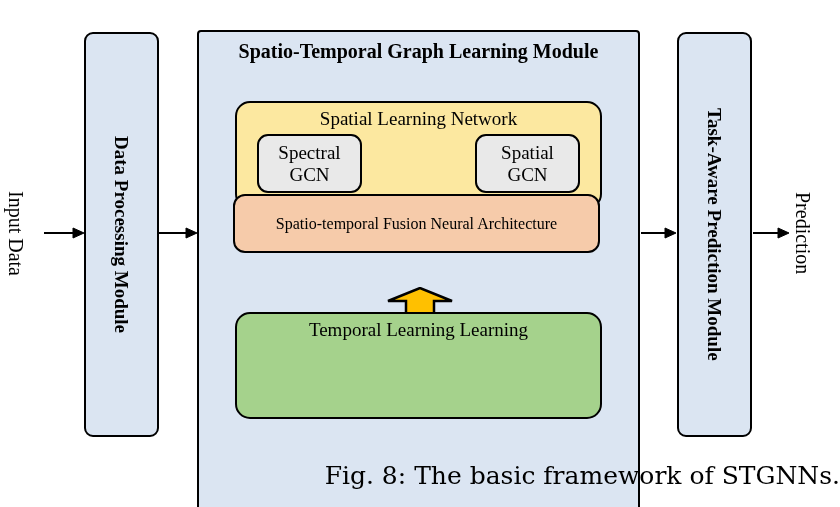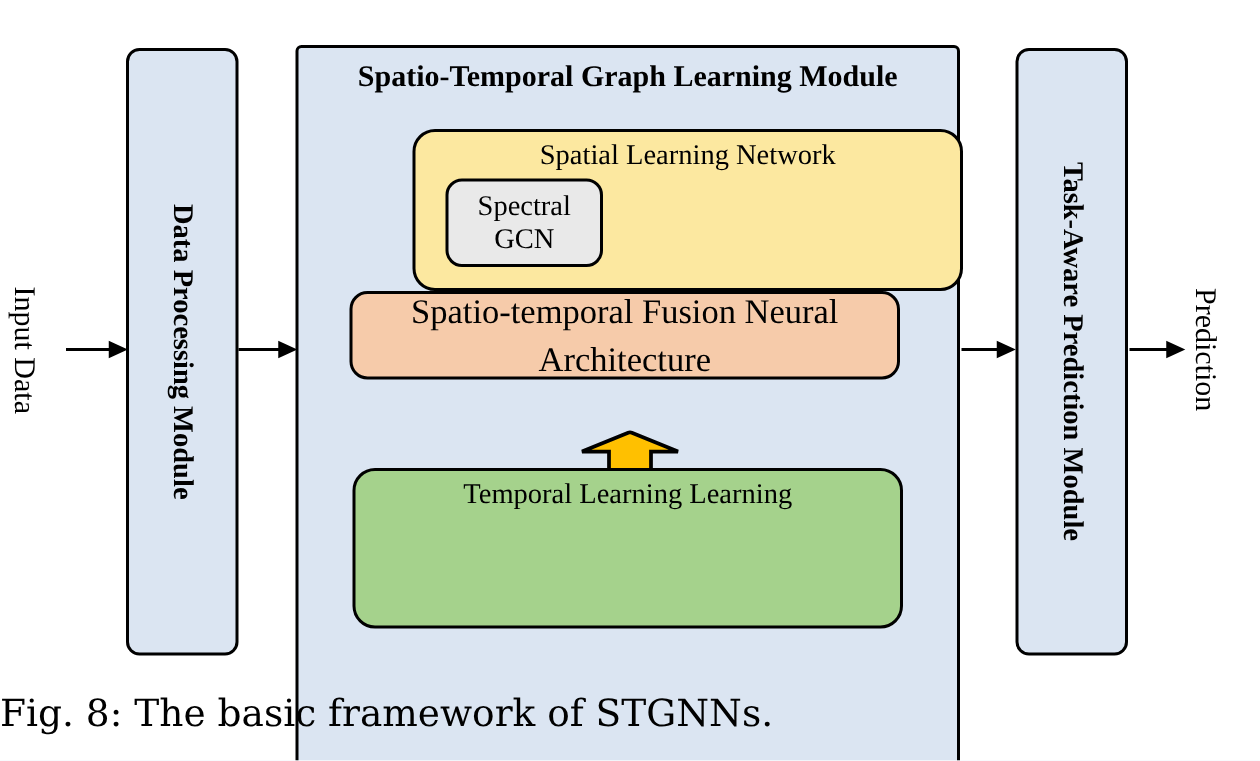--- a/index.html
+++ b/index.html
@@ -58,21 +58,21 @@
     box-sizing:border-box;
     border-radius:15px;
   }
   .netbox .net-title{
     text-align:center;
     font-size:19px;
     padding-top:5px;
     height:31px;
     box-sizing:border-box;
   }
-  .spatial-net{top:54px;height:108px;background:var(--yellow-fill,#fce8a0);margin-left:40px;}
+  .spatial-net{top:69px;height:108px;background:var(--yellow-fill,#fce8a0);}
   .temporal-net{top:280px;height:107px;background:var(--green-fill,#a5d28c);}
 
   .method-row{
     display:flex;justify-content:space-between;
     padding:0 20px;
   }
   .method{
     width:105px;height:59px;
     background:var(--gray-fill,#e9e9e9);
     border:2px solid var(--border,#000);
@@ -90,30 +90,30 @@
     left:233px;top:194px;width:367px;height:59px;
     background:var(--peach-fill,#f6cbaa);
     border:2px solid var(--border,#000);
     border-radius:12px;
     box-sizing:border-box;
     display:flex;align-items:center;justify-content:center;
   }
   .fusion-box .fusion-label{
     max-width:300px;
     text-align:center;
-    font-size:23px;line-height:1.35;
+    font-size:16px;line-height:1.35;
   }
 
   
   .block-arrow{position:absolute;}
 
   
   .caption{
     position:absolute;left:0;top:461px;width:100%;
-    text-align:left;
+    text-align:right;
     font-family:"DejaVu Serif", serif;
     font-size:25px;
   }
 </style>
 </head>
 <body>
 
 <div class="canvas">
 
   <svg class="wire-layer" viewBox="0 0 840 507">
@@ -146,20 +146,23 @@
     <div class="big-title">Spatio-Temporal Graph Learning Module</div>
 
     <div class="netbox spatial-net">
       <div class="net-title">Spatial Learning Network</div>
       <div class="method-row">
 
           <div class="method">
             <span>Spectral GCN</span>
           </div>
 
+          <div class="method">
+            <span>Spatial GCN</span>
+          </div>
 
         </div>
     </div>
 
     <svg class="block-arrow" style="left:188px;top:167px;" width="70" height="28" viewBox="0 0 70 28">
       <polygon points="21,1.5 49,1.5 49,12 66,12 35,26 4,12 21,12" fill="var(--arrow-gold,#ffc000)" stroke="#000" stroke-width="2.5" stroke-linejoin="miter"></polygon>
     </svg>
 
     <svg class="block-arrow" style="left:188px;top:255px;" width="66" height="28" viewBox="0 0 66 28">
       <polygon points="33,1 65,14 47,14 47,26.5 19,26.5 19,14 1,14" fill="var(--arrow-gold,#ffc000)" stroke="#000" stroke-width="2.5" stroke-linejoin="miter"></polygon>

